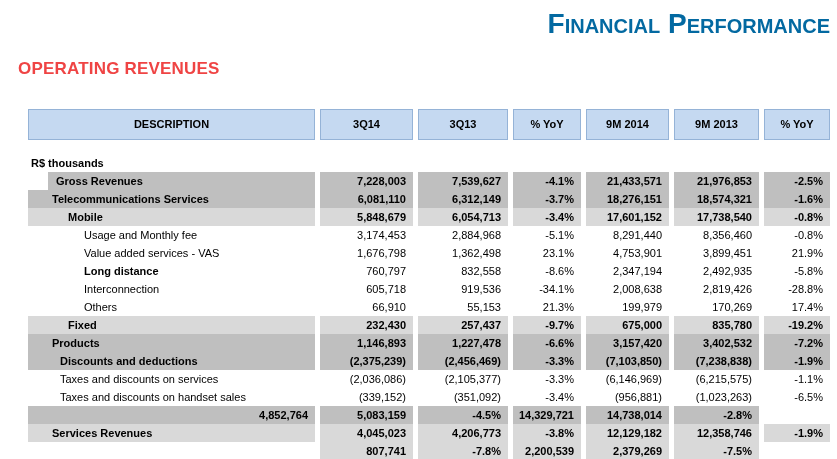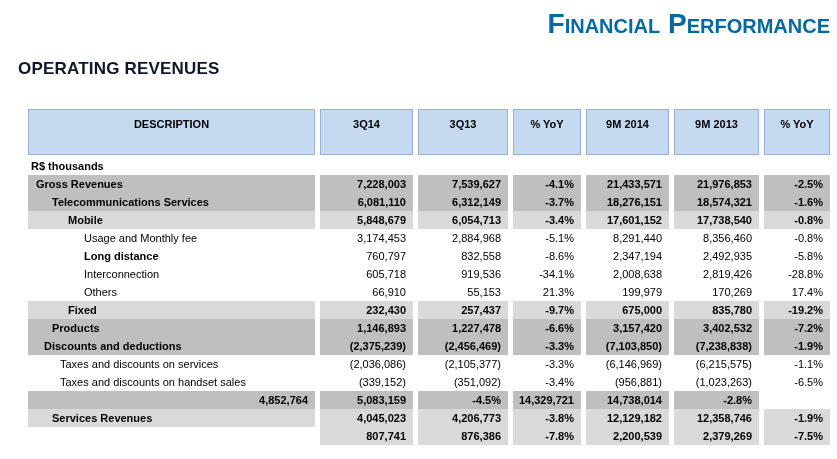--- a/index.html
+++ b/index.html
@@ -18,46 +18,46 @@
     font-weight: bold;
     font-variant: small-caps;
     color: #0369a1;
     white-space: nowrap;
   }
   .section-title {
     position: absolute;
     top: 59px; left: 18px;
     font-size: 17px;
     font-weight: bold;
-    color: #0f172a;
+    color: #ef4444;
     letter-spacing: 0.2px;
     white-space: nowrap;
   }
   .fin-table {
     position: absolute;
     top: 109px; left: 28px;
     width: 802px;
   }
   .grid-row {
     display: grid;
     grid-template-columns: 287px 93px 90px 68px 83px 85px 66px;
     column-gap: 5px;
   }
   .thead .cell {
     box-sizing: border-box;
     background: #C5D9F1;
     border: 1px solid #95B3D7;
-    height: 46px;
+    height: 31px;
     line-height: 29px;
     text-align: center;
     font-size: 11px;
     font-weight: bold;
   }
   .unit-row {
-    margin-top: 2px;
+    margin-top: 14px;
     height: 18px;
     line-height: 18px;
     font-size: 11px;
     font-weight: bold;
     padding-left: 3px;
   }
   .row .cell {
     box-sizing: border-box;
     height: 18px;
     line-height: 18px;
@@ -83,21 +83,21 @@
     <div class="cell">3Q14</div>
     <div class="cell">3Q13</div>
     <div class="cell">% YoY</div>
     <div class="cell">9M 2014</div>
     <div class="cell">9M 2013</div>
     <div class="cell">% YoY</div>
   </div>
   <div class="unit-row">R$ thousands</div>
   <div id="rows">
       <div class="grid-row row r-dark bold">
-        <div class="cell label" style="padding-left: 8px;">Gross Revenues</div>
+        <div class="cell label" style="padding-left: 8px; margin-left: 20px;">Gross Revenues</div>
         <div class="cell num">7,228,003</div>
         <div class="cell num">7,539,627</div>
         <div class="cell num">-4.1%</div>
         <div class="cell num">21,433,571</div>
         <div class="cell num">21,976,853</div>
         <div class="cell num">-2.5%</div>
       </div>
       <div class="grid-row row r-dark bold">
         <div class="cell label" style="padding-left: 24px;">Telecommunications Services</div>
         <div class="cell num">6,081,110</div>
@@ -119,20 +119,29 @@
       <div class="grid-row row r-plain">
         <div class="cell label" style="padding-left: 56px;">Usage and Monthly fee</div>
         <div class="cell num">3,174,453</div>
         <div class="cell num">2,884,968</div>
         <div class="cell num">-5.1%</div>
         <div class="cell num">8,291,440</div>
         <div class="cell num">8,356,460</div>
         <div class="cell num">-0.8%</div>
       </div>
       <div class="grid-row row r-plain">
+        <div class="cell label" style="padding-left: 56px;">Value added services - VAS</div>
+        <div class="cell num">1,676,798</div>
+        <div class="cell num">1,362,498</div>
+        <div class="cell num">23.1%</div>
+        <div class="cell num">4,753,901</div>
+        <div class="cell num">3,899,451</div>
+        <div class="cell num">21.9%</div>
+      </div>
+      <div class="grid-row row r-plain">
         <div class="cell label" style="padding-left: 56px; font-weight: bold;">Long distance</div>
         <div class="cell num">760,797</div>
         <div class="cell num">832,558</div>
         <div class="cell num">-8.6%</div>
         <div class="cell num">2,347,194</div>
         <div class="cell num">2,492,935</div>
         <div class="cell num">-5.8%</div>
       </div>
       <div class="grid-row row r-plain">
         <div class="cell label" style="padding-left: 56px;">Interconnection</div>
@@ -164,21 +173,21 @@
       <div class="grid-row row r-dark bold">
         <div class="cell label" style="padding-left: 24px;">Products</div>
         <div class="cell num">1,146,893</div>
         <div class="cell num">1,227,478</div>
         <div class="cell num">-6.6%</div>
         <div class="cell num">3,157,420</div>
         <div class="cell num">3,402,532</div>
         <div class="cell num">-7.2%</div>
       </div>
       <div class="grid-row row r-dark bold">
-        <div class="cell label" style="padding-left: 16px;">Discounts and deductions</div>
+        <div class="cell label" style="padding-left: 32px;">Discounts and deductions</div>
         <div class="cell num">(2,375,239)</div>
         <div class="cell num">(2,456,469)</div>
         <div class="cell num">-3.3%</div>
         <div class="cell num">(7,103,850)</div>
         <div class="cell num">(7,238,838)</div>
         <div class="cell num">-1.9%</div>
       </div>
       <div class="grid-row row r-plain">
         <div class="cell label" style="padding-left: 32px;">Taxes and discounts on services</div>
         <div class="cell num">(2,036,086)</div>
@@ -210,20 +219,19 @@
         <div class="cell num">4,045,023</div>
         <div class="cell num">4,206,773</div>
         <div class="cell num">-3.8%</div>
         <div class="cell num">12,129,182</div>
         <div class="cell num">12,358,746</div>
         <div class="cell num">-1.9%</div>
       </div>
       <div class="grid-row row r-light bold">
         <div class="cell label" style="padding-left: 24px; margin-top: 42px;">Products Revenues</div>
         <div class="cell num">807,741</div>
-        <div class="cell num">876,386</div>
         <div class="cell num">-7.8%</div>
         <div class="cell num">2,200,539</div>
         <div class="cell num">2,379,269</div>
         <div class="cell num">-7.5%</div>
       </div>
     </div>
 </div>
 
 </body></html>

